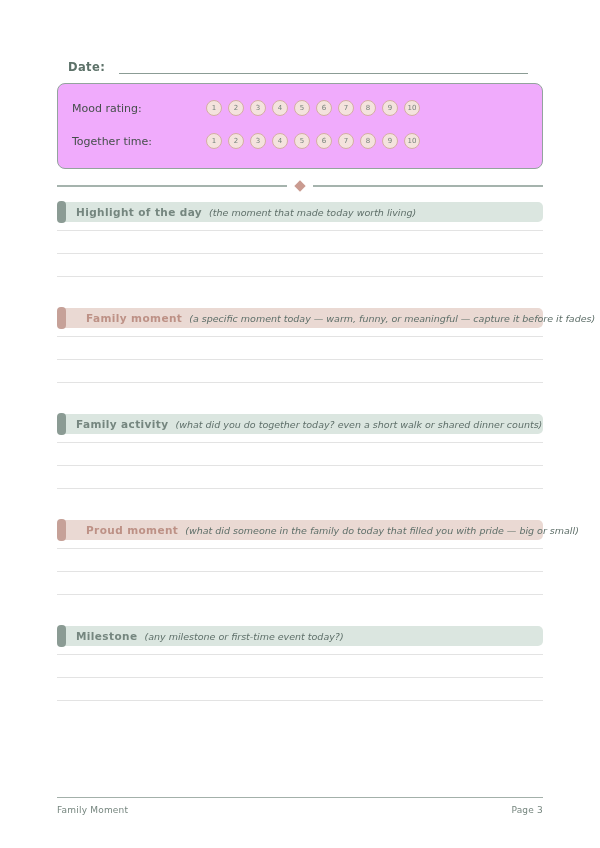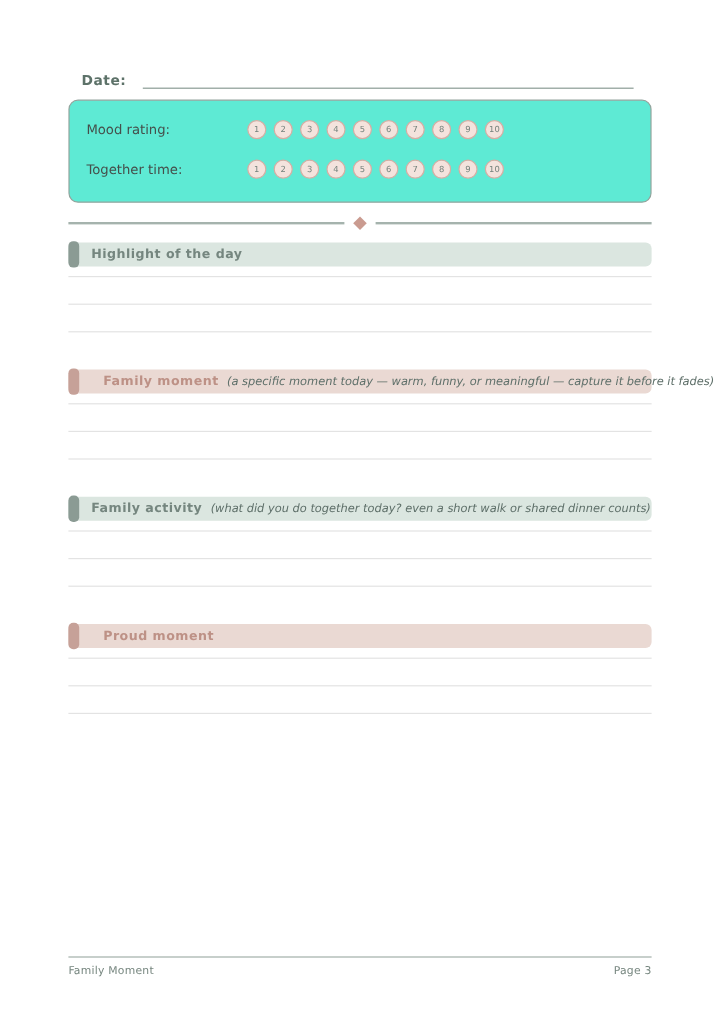--- a/index.html
+++ b/index.html
@@ -23,21 +23,21 @@
     letter-spacing: 0.4px; padding-left: 11px; white-space: nowrap;
   }
   .date-line {
     flex: 1; margin-left: 14px; margin-right: 15px;
     border-bottom: 1.5px solid #8b9c95; height: 14px;
   }
 
   
   .ratings-box {
     margin-top: 9px;
-    background: #5eead4;
+    background: #f0abfc;
     border: 1px solid #93a49d;
     border-radius: 8px;
     padding: 9px 14px 12px 14px;
   }
   .rating-row { display: flex; align-items: center; height: 30px; margin-bottom: 3px; }
   .rating-row:last-child { margin-bottom: 0; }
   .rating-label { width: 134px; font-size: 11px; color: #454f4b; }
   .rating-control { display: flex; align-items: center; gap: 6px; }
   .circle {
     width: 16px; height: 16px; border-radius: 50%;
@@ -141,20 +141,21 @@
     <span class="dline"></span>
     <span class="diamond"></span>
     <span class="dline"></span>
   </div>
 
   <div class="sections">
   <div class="section">
     <div class="section-header green">
       <span class="accent"></span>
       <span class="sec-title">Highlight of the day</span>
+      <span class="sec-hint">(the moment that made today worth living)</span>
     </div>
     <div class="rules">
           <div class="rule"></div>
           <div class="rule"></div>
           <div class="rule"></div>
         </div>
   </div>
 
   <div class="section">
     <div class="section-header rose">
@@ -179,28 +180,41 @@
           <div class="rule"></div>
           <div class="rule"></div>
           <div class="rule"></div>
         </div>
   </div>
 
   <div class="section">
     <div class="section-header rose">
       <span class="accent"></span>
       <span class="sec-title">Proud moment</span>
-    </div>
-    <div class="rules">
-          <div class="rule"></div>
-          <div class="rule"></div>
-          <div class="rule"></div>
-        </div>
-  </div>
-
+      <span class="sec-hint">(what did someone in the family do today that filled you with pride — big or small)</span>
+    </div>
+    <div class="rules">
+          <div class="rule"></div>
+          <div class="rule"></div>
+          <div class="rule"></div>
+        </div>
+  </div>
+
+  <div class="section">
+    <div class="section-header green">
+      <span class="accent"></span>
+      <span class="sec-title">Milestone</span>
+      <span class="sec-hint">(any milestone or first-time event today?)</span>
+    </div>
+    <div class="rules">
+          <div class="rule"></div>
+          <div class="rule"></div>
+          <div class="rule"></div>
+        </div>
+  </div>
 </div>
 
   <div class="footer">
     <div class="footer-rule"></div>
     <div class="footer-texts">
       <span>Family Moment</span>
       <span>Page 3</span>
     </div>
   </div>
 

